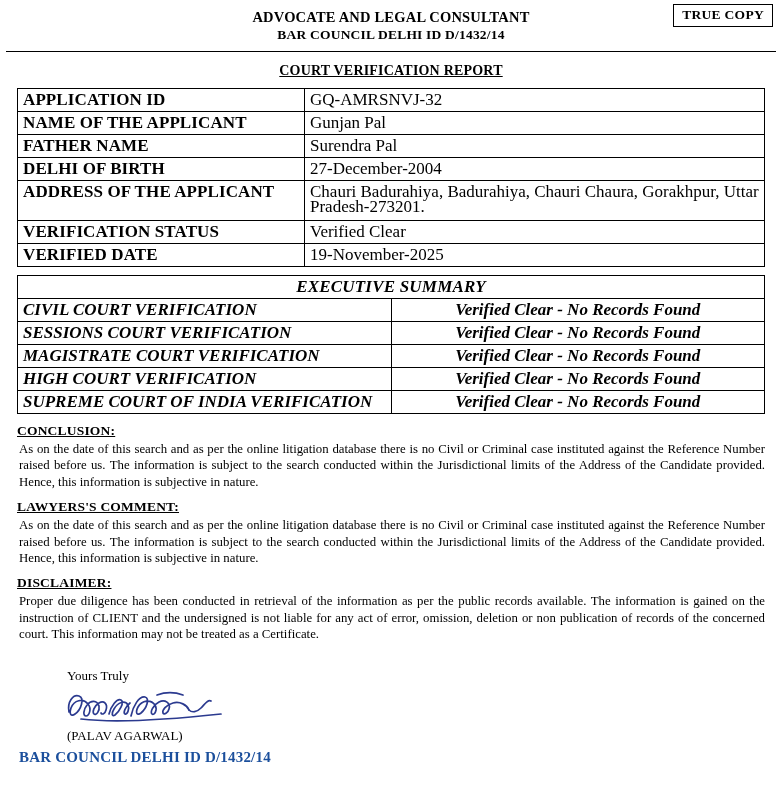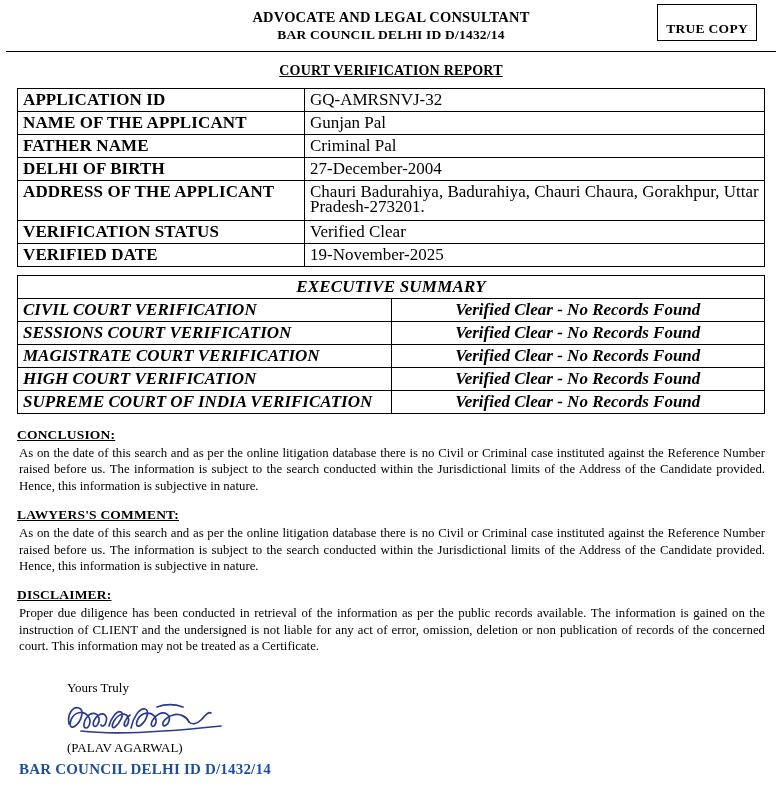--- a/index.html
+++ b/index.html
@@ -43,23 +43,23 @@
   .header .line3 {
     font-size: 13.5px;
     font-weight: bold;
     letter-spacing: 0.2px;
     line-height: 17px;
   }
 
   .true-copy {
     position: absolute;
     top: 4px;
-    right: 25px;
+    right: 9px;
     border: 1.5px solid #000;
-    padding: 16px 8px 3px 8px;
+    padding: 2px 8px 3px 8px;
     font-size: 13.5px;
     font-weight: bold;
     font-family: "Liberation Serif", serif;
     letter-spacing: 0.3px;
     background: #fff;
   }
 
   .hr-top {
     border: none;
     border-top: 1.6px solid #000;
@@ -118,21 +118,21 @@
   }
   td.sum-value {
     text-align: center;
     font-weight: bold;
     font-size: 12.5px;
   }
 
   
   .section {
     width: 748px;
-    margin: 13px auto;
+    margin: 5px auto;
   }
   .section-title {
     font-weight: bold;
     font-variant: small-caps;
     font-size: 13.5px;
     text-decoration: underline;
     margin-top: 9px;
     margin-bottom: 2px;
     letter-spacing: 0.2px;
   }
@@ -194,21 +194,21 @@
       <tr>
         <td class="label">APPLICATION ID</td>
         <td class="value">GQ-AMRSNVJ-32</td>
       </tr>
       <tr>
         <td class="label">NAME OF THE APPLICANT</td>
         <td class="value">Gunjan Pal</td>
       </tr>
       <tr>
         <td class="label">FATHER NAME</td>
-        <td class="value">Criminal Pal</td>
+        <td class="value">Surendra Pal</td>
       </tr>
       <tr>
         <td class="label">DELHI OF BIRTH</td>
         <td class="value">27-December-2004</td>
       </tr>
       <tr class="addr">
         <td class="label">ADDRESS OF THE APPLICANT</td>
         <td class="value">Chauri Badurahiya, Badurahiya, Chauri Chaura, Gorakhpur,  Uttar Pradesh-273201.</td>
       </tr>
       <tr>

